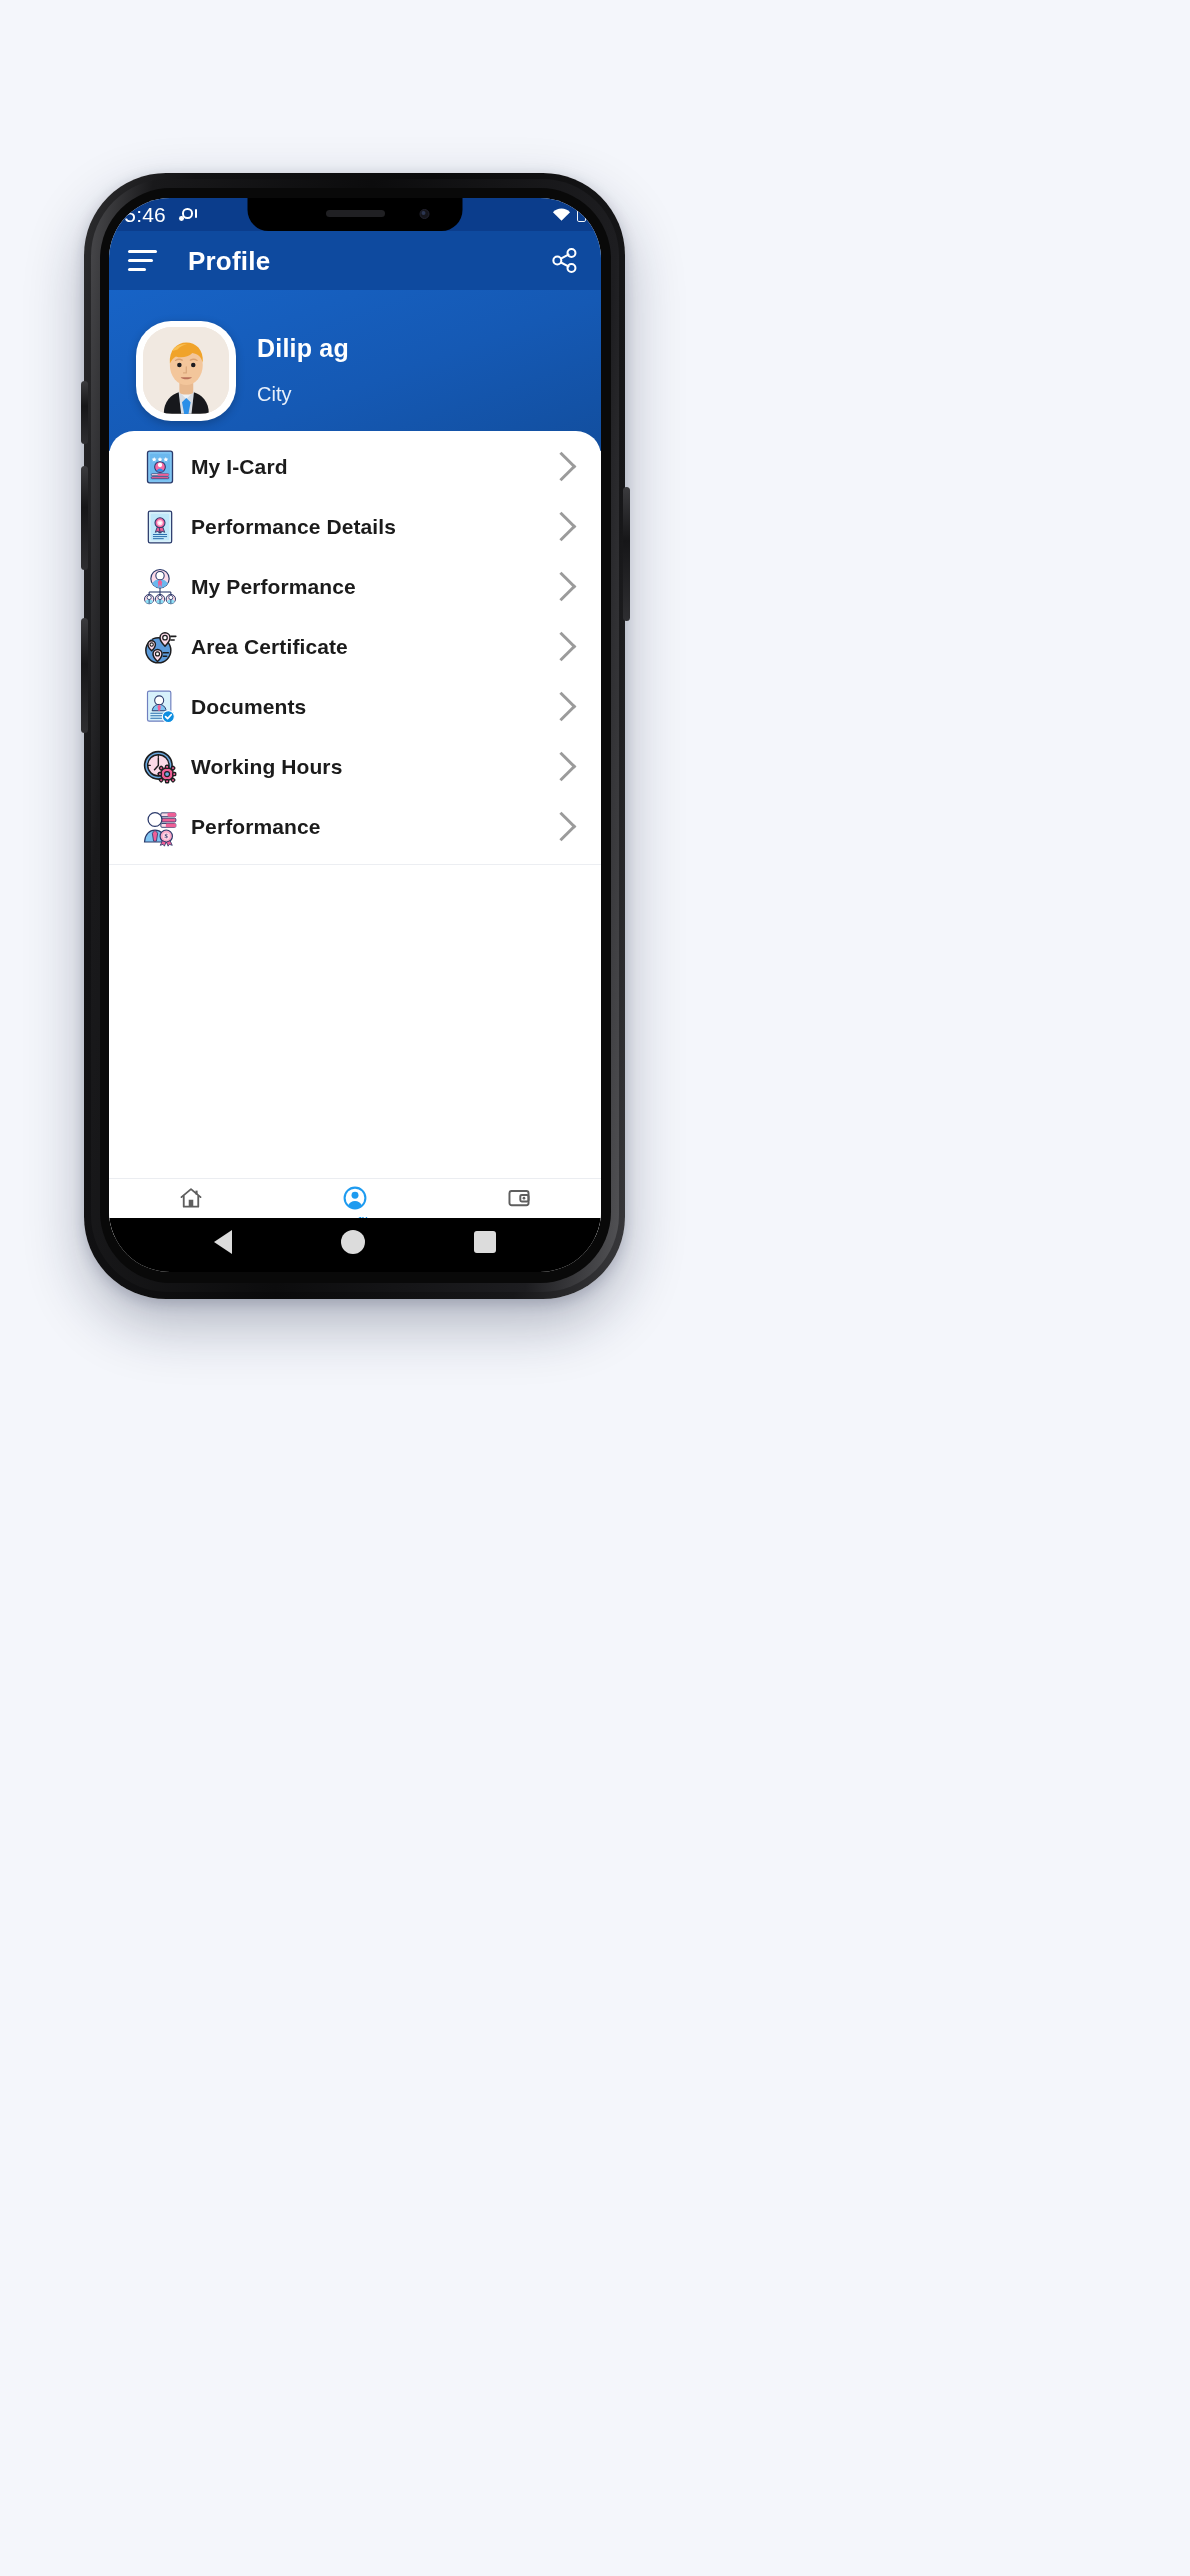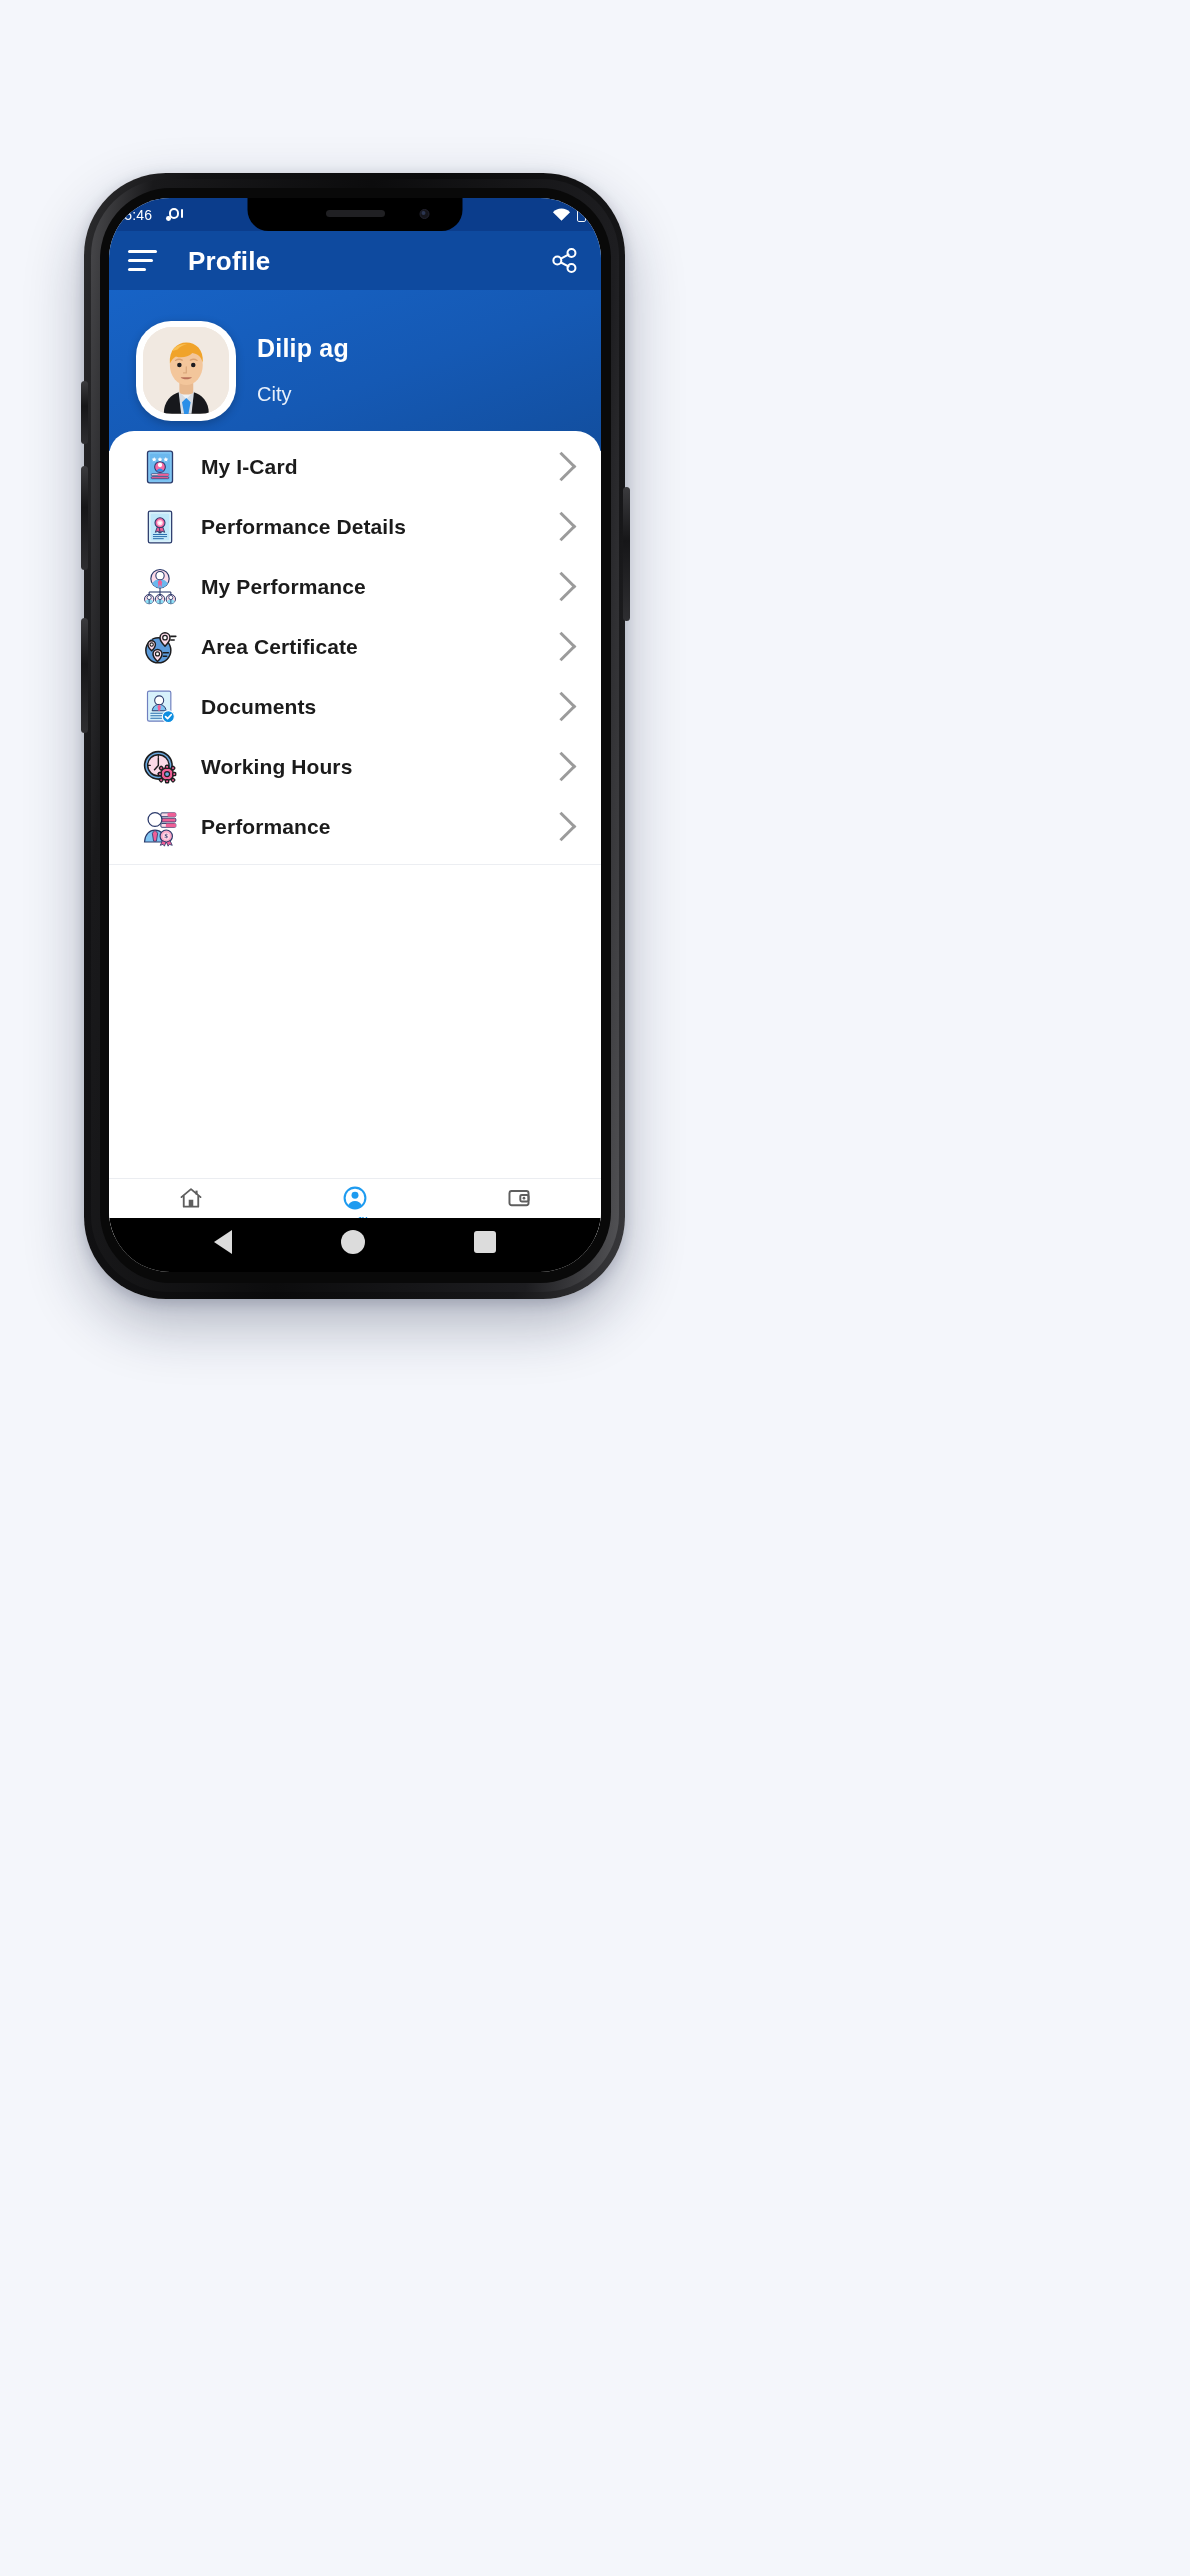--- a/index.html
+++ b/index.html
@@ -79,21 +79,21 @@
   
   .statusbar {
     position: absolute; top: 0; left: 0; right: 0; height: 33px;
     background: #0B3D8C;
     display: flex; align-items: center;
     padding: 0 13.4px 0 15.3px;
     color: #fff;
     z-index: 30;
   }
   .sb-time {
-    font-size: 14px; font-weight: 400; letter-spacing: 0.2px;
+    font-size: 21px; font-weight: 400; letter-spacing: 0.2px;
     line-height: 1; margin-right: 13.4px; white-space: nowrap;
   }
   .sb-left-icons { display: flex; align-items: center; gap: 5.8px; }
   .sb-spacer { flex: 1; }
   .sb-right-icons {
     display: flex; align-items: center; gap: 5.8px;
     margin-left: auto; padding-right: 1.9px;
   }
   .ic-dot-ring {
     position: relative; width: 14.4px; height: 14.4px;
@@ -187,21 +187,21 @@
     height: 60px;
     padding: 0 23px 0 29px;
     cursor: pointer;
   }
   .menu-ic {
     width: 44px; height: 44px; flex: none;
     display: flex; align-items: center; justify-content: center;
   }
   .menu-ic svg { width: 40px; height: 40px; display:block; }
   .menu-label {
-    flex: 1; margin-left: 19px;
+    flex: 1; margin-left: 9px;
     font-size: 21px; font-weight: 700; color: #1b1b1b;
     letter-spacing: 0.1px; white-space: nowrap;
   }
   .chev {
     width: 21px; height: 21px; flex: none;
     border-right: 3.8px solid #9b9b9b;
     border-bottom: 3.8px solid #9b9b9b;
     transform: rotate(-45deg);
     margin-right: 5.8px;
   }

